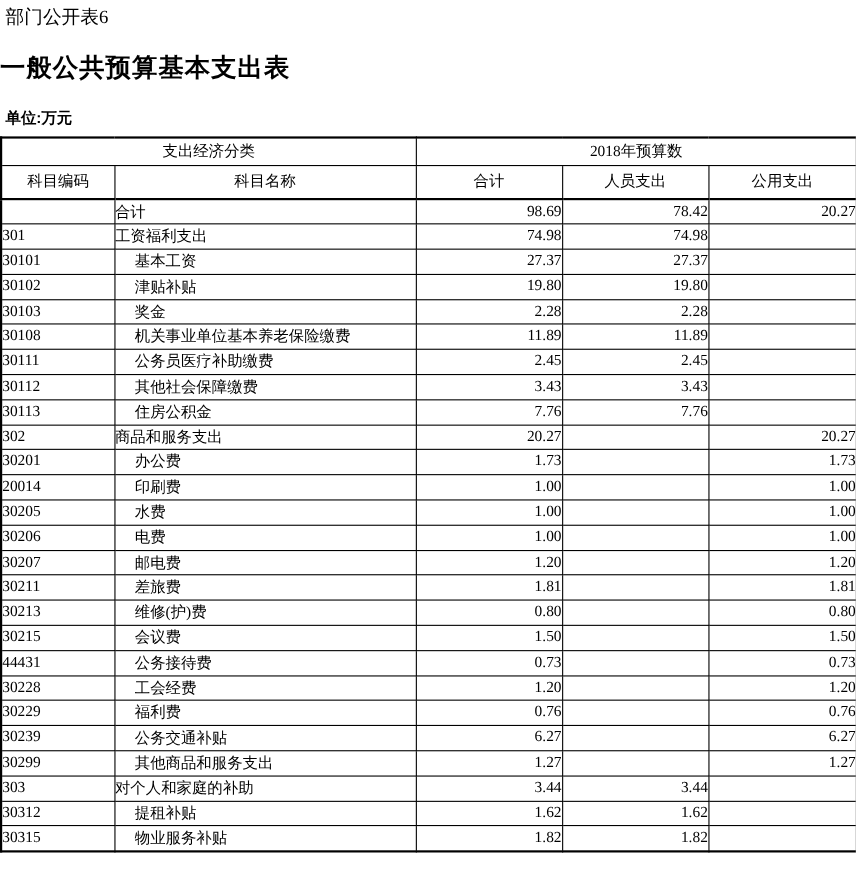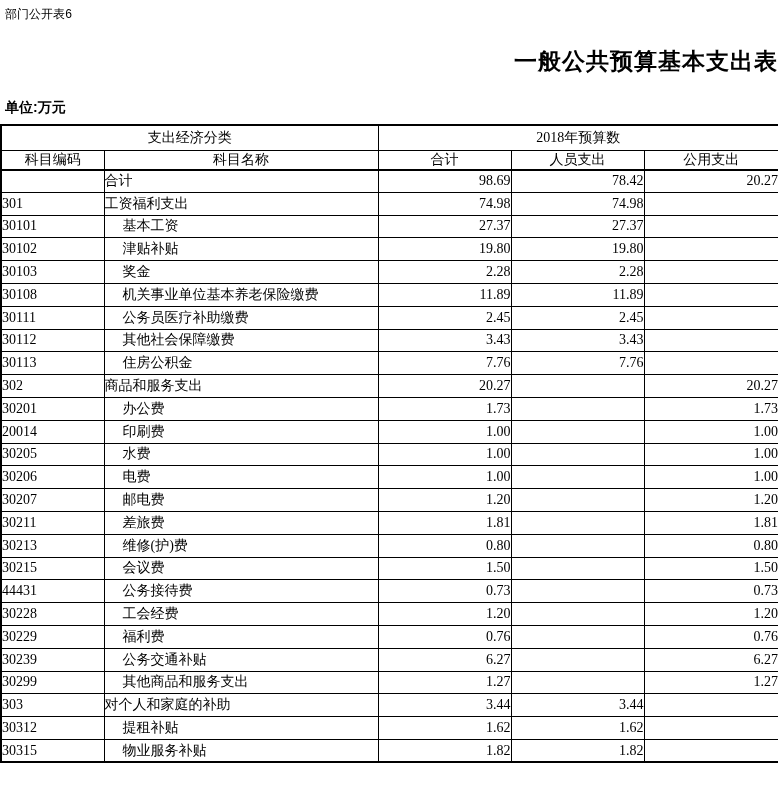--- a/index.html
+++ b/index.html
@@ -6,27 +6,27 @@
   html, body {
     margin: 0; padding: 0;
     width: 778px; height: 806px;
     background: #ffffff;
     color: #000000;
     font-family: "Liberation Sans", sans-serif;
     overflow: hidden;
   }
   .sheet-label {
     margin: 7px 0 0 5px;
-    font-family: Liberation Mono, monospace;
-    font-size: 12px;
+    font-family: Liberation Serif, serif;
+    font-size: 17px;
     line-height: 17px;
   }
   .title {
     margin: 24px 0 0 0;
-    text-align: right;
+    text-align: left;
     font-family: "Liberation Sans", "DejaVu Sans", sans-serif;
     font-size: 23px;
     font-weight: bold;
     letter-spacing: 1px;
     line-height: 27px;
   }
   .meta-row {
     display: flex;
     justify-content: space-between;
     align-items: flex-end;
@@ -48,21 +48,21 @@
     padding: 0;
     overflow: hidden;
     white-space: nowrap;
   }
   thead th {
     font-weight: normal;
     text-align: center;
     vertical-align: middle;
   }
   thead tr.group-row th { height: 25px; }
-  thead tr.cols-row th  { height: 19px; border-bottom: 2px solid #000; margin-left: 48px; }
+  thead tr.cols-row th  { height: 31px; border-bottom: 2px solid #000; margin-left: 48px; }
   tbody td { height: 22.8px; vertical-align: middle; }
   td.code { text-align: left; padding-left: 4px; }
   td.name { text-align: left; padding-left: 5px; }
   td.name.indent { padding-left: 18px; }
   td.num  { text-align: right; padding-right: 4px; }
 </style>
 </head>
 <body>
 
 <div class="sheet-label">部门公开表6</div>

